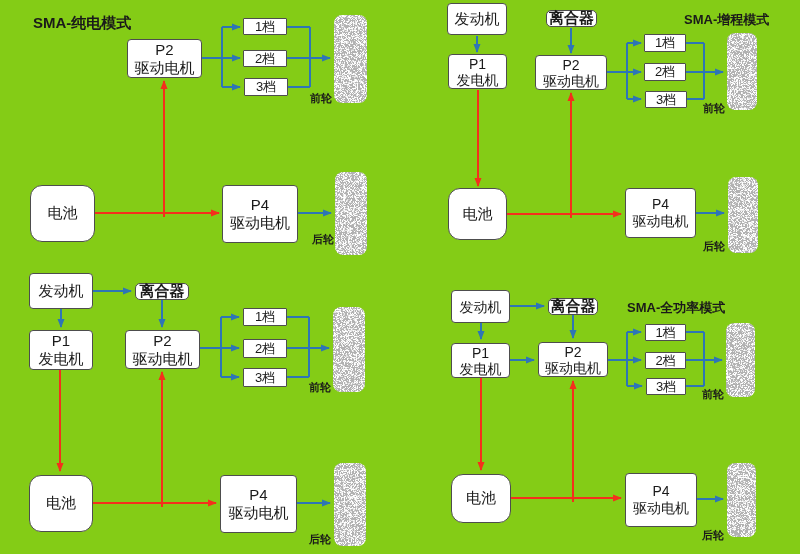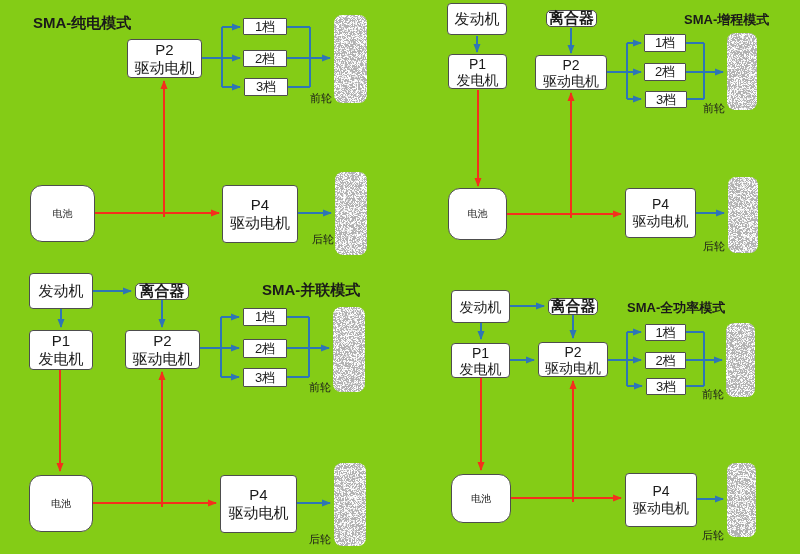--- a/index.html
+++ b/index.html
@@ -9,27 +9,27 @@
     --text:#1A1A1A;
   }
   *{margin:0;padding:0;box-sizing:border-box}
   html,body{background:#fff}
   body{font-family:"Liberation Sans","DejaVu Sans",sans-serif;color:var(--text)}
   .stage{position:relative;width:800px;height:554px;background:#84cc16;overflow:hidden}
   .layer{position:absolute;left:0;top:0;width:800px;height:554px}
   .node{position:absolute;display:flex;flex-direction:column;align-items:center;justify-content:center;
         background:#fff;border:1.5px solid var(--border);text-align:center;white-space:nowrap}
   .big{border-radius:4px;font-size:15px;line-height:18px;font-weight:500}
-  .batt{border-radius:12px;font-size:10px;font-weight:500}
+  .batt{border-radius:12px;font-size:15px;font-weight:500}
   .gear{border-radius:1px;font-size:13px;font-weight:500}
   .small{border-radius:5px;font-size:15px;font-weight:700}
   .qtitle{position:absolute;font-weight:700;white-space:nowrap;color:var(--text)}
   .t15{font-size:15px}
   .t13{font-size:13px}
-  .wlabel{position:absolute;font-size:11px;font-weight:400;text-align:right;white-space:nowrap}
+  .wlabel{position:absolute;font-size:11px;font-weight:700;text-align:right;white-space:nowrap}
   .fe{stroke:var(--red);fill:none;stroke-width:2}
   .fm{stroke:var(--blue);fill:none;stroke-width:2}
   .mkE{fill:var(--red)}
   .mkM{fill:var(--blue)}
 </style>
 </head>
 <body>
 
 <div class="stage">
 
@@ -147,21 +147,20 @@
   <div class="node gear" style="left:644px;top:63px;width:42px;height:18px">2档</div>
   <div class="node gear" style="left:645px;top:91px;width:42px;height:17px">3档</div>
   <div class="wlabel" style="left:699px;top:101px;width:26px">前轮</div>
   <div class="node batt" style="left:448px;top:188px;width:59px;height:52px">电池</div>
   <div class="node big" style="left:625px;top:188px;width:71px;height:50px;font-size:14px;line-height:17px">
     <span>P4</span>
     <span>驱动电机</span>
   </div>
   <div class="wlabel" style="left:699px;top:239px;width:26px">后轮</div>
 
-  <div class="qtitle t15" style="left:262px;top:281px">SMA-并联模式</div>
   <div class="node big" style="left:29px;top:273px;width:64px;height:36px">发动机</div>
   <div class="node small" style="left:135px;top:283px;width:54px;height:17px">离合器</div>
   <div class="node big" style="left:29px;top:330px;width:64px;height:40px">
     <span>P1</span>
     <span>发电机</span>
   </div>
   <div class="node big" style="left:125px;top:330px;width:75px;height:39px">
     <span>P2</span>
     <span>驱动电机</span>
   </div>

